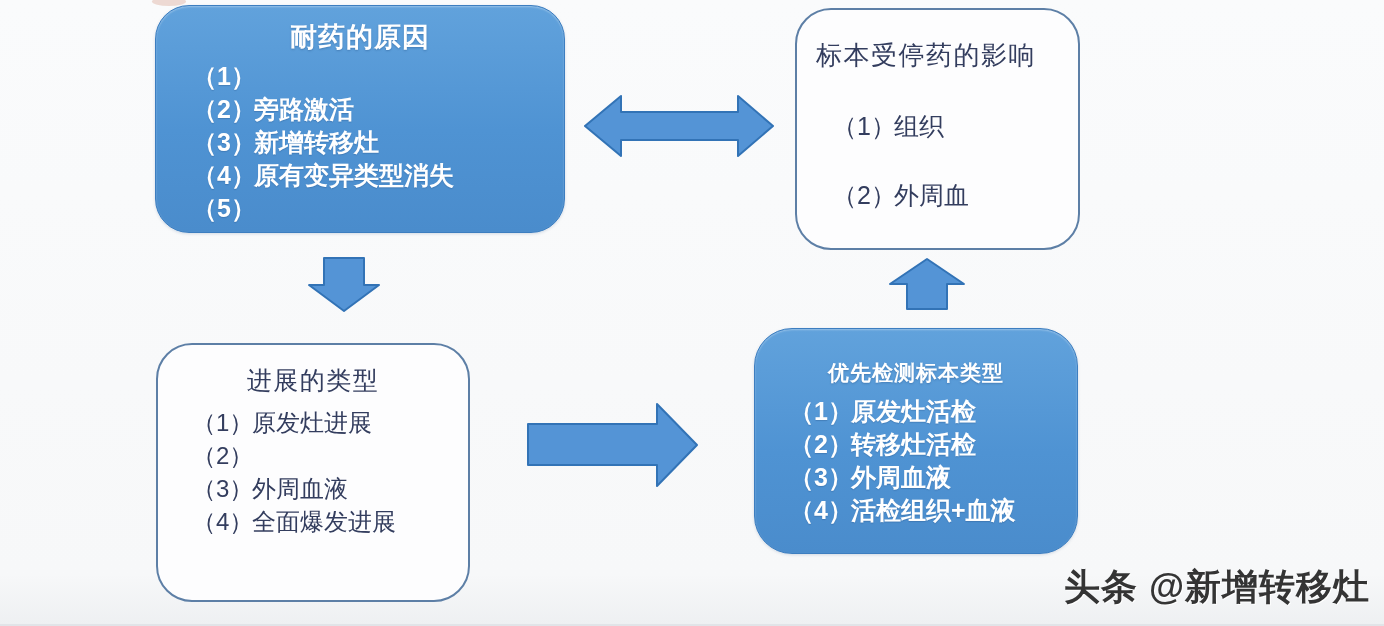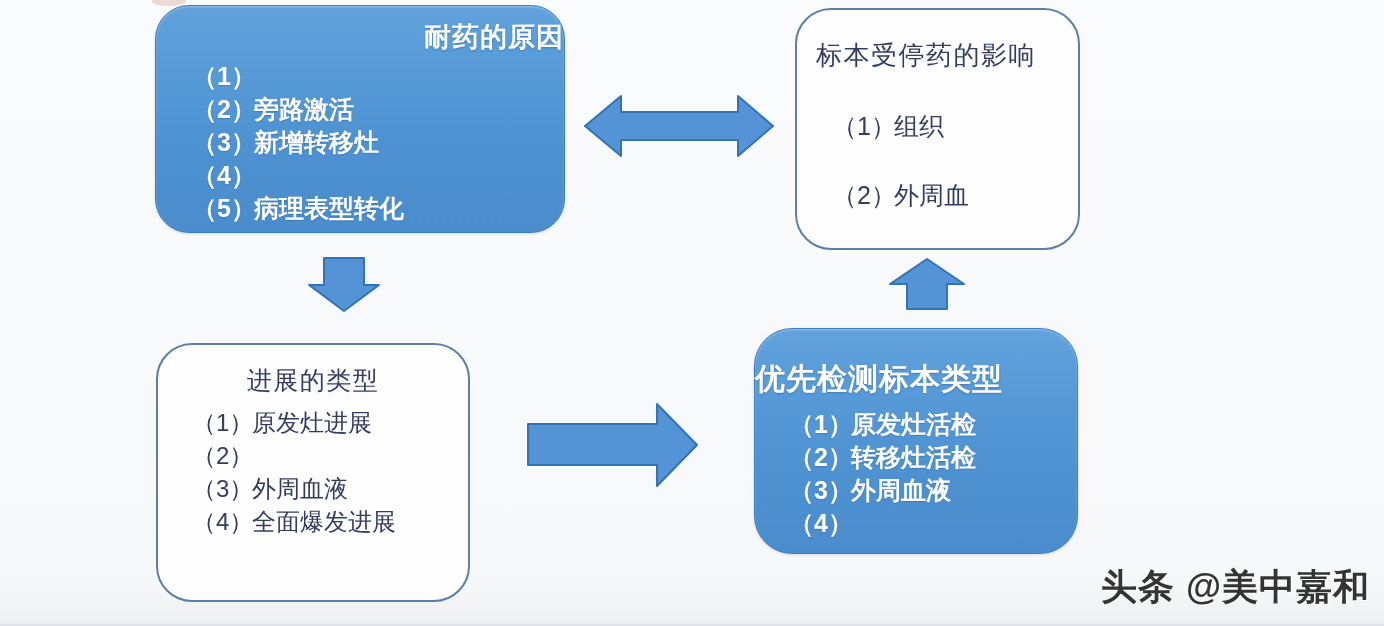--- a/index.html
+++ b/index.html
@@ -57,21 +57,21 @@
     flex: 0 0 auto;
     white-space: nowrap;
   }
   .item .txt {
     white-space: nowrap;
   }
   .filled .item { font-weight: bold; text-shadow: 0 1px 1px rgba(30,70,120,0.28); }
 
   
   #box-resistance { left: 155px; top: 5px; width: 410px; height: 228px; padding: 13px 0 0 0; }
-  #box-resistance .box-title { text-align: right; font-size: 27px; }
+  #box-resistance .box-title { text-align: center; font-size: 27px; }
   #box-resistance .items { margin-top: 5px; padding-left: 36px; }
   #box-resistance .item { font-size: 25px; line-height: 33px; }
   #box-resistance .num { width: 62px; }
 
   
   #box-withdrawal { left: 795px; top: 8px; width: 285px; height: 242px; padding: 28px 0 0 19px; }
   #box-withdrawal .box-title { font-size: 26px; letter-spacing: 1.5px; }
   #box-withdrawal .items { margin-top: 37px; }
   #box-withdrawal .item { font-size: 25px; }
   #box-withdrawal .item + .item { margin-top: 36px; }
@@ -80,21 +80,21 @@
 
   
   #box-progression { left: 156px; top: 343px; width: 314px; height: 259px; padding: 19px 0 16px 0; }
   #box-progression .box-title { text-align: center; font-size: 25px; letter-spacing: 1.5px; }
   #box-progression .items { margin-top: 9px; padding-left: 34px; }
   #box-progression .item { font-size: 24px; line-height: 33px; }
   #box-progression .num { width: 60px; }
 
   
   #box-specimen { left: 754px; top: 328px; width: 324px; height: 226px; padding: 30px 0 0 0; border-radius: 38px; }
-  #box-specimen .box-title { text-align: left; font-size: 30px; }
+  #box-specimen .box-title { text-align: center; font-size: 21px; }
   #box-specimen .items { margin-top: 8px; padding-left: 34px; }
   #box-specimen .item { font-size: 25px; line-height: 33px; }
   #box-specimen .num { width: 62px; }
 
   .arrow { position: absolute; }
   .arrow svg { display: block; }
   .arrow polygon {
     fill: #5494d6;
     stroke: #3273b6;
     stroke-width: 2;
@@ -140,24 +140,24 @@
       <div class="item">
         <span class="num">（2）</span>
         <span class="txt">旁路激活</span>
       </div>
       <div class="item">
         <span class="num">（3）</span>
         <span class="txt">新增转移灶</span>
       </div>
       <div class="item">
         <span class="num">（4）</span>
+        <span class="txt">原有变异类型消失</span>
       </div>
       <div class="item">
         <span class="num">（5）</span>
-        <span class="txt">病理表型转化</span>
       </div>
     </div>
   </div>
 
   <div class="box outlined" id="box-withdrawal">
     <div class="box-title">标本受停药的影响</div>
     <div class="items">
       <div class="item">
         <span class="num">（1）</span>
         <span class="txt">组织</span>
@@ -200,20 +200,21 @@
       <div class="item">
         <span class="num">（2）</span>
         <span class="txt">转移灶活检</span>
       </div>
       <div class="item">
         <span class="num">（3）</span>
         <span class="txt">外周血液</span>
       </div>
       <div class="item">
         <span class="num">（4）</span>
+        <span class="txt">活检组织+血液</span>
       </div>
     </div>
   </div>
 
   <div class="arrow" id="arrow-both">
     <svg width="192" height="70" viewBox="0 0 192 70" xmlns="http://www.w3.org/2000/svg">
       <polygon points="2,35 38,5 38,21 155,21 155,5 190,35 155,65 155,49 38,49 38,65"></polygon>
     </svg>
   </div>
 
@@ -228,15 +229,15 @@
       <polygon points="1,22 130,22 130,2 170,43 130,84 130,63 1,63"></polygon>
     </svg>
   </div>
 
   <div class="arrow" id="arrow-up">
     <svg width="78" height="54" viewBox="0 0 78 54" xmlns="http://www.w3.org/2000/svg">
       <polygon points="39,2 76,27 59,27 59,52 19,52 19,27 2,27"></polygon>
     </svg>
   </div>
 
-  <div id="watermark">头条 @美中嘉和</div>
+  <div id="watermark">头条 @新增转移灶</div>
 
 </div>
 
 </body></html>

